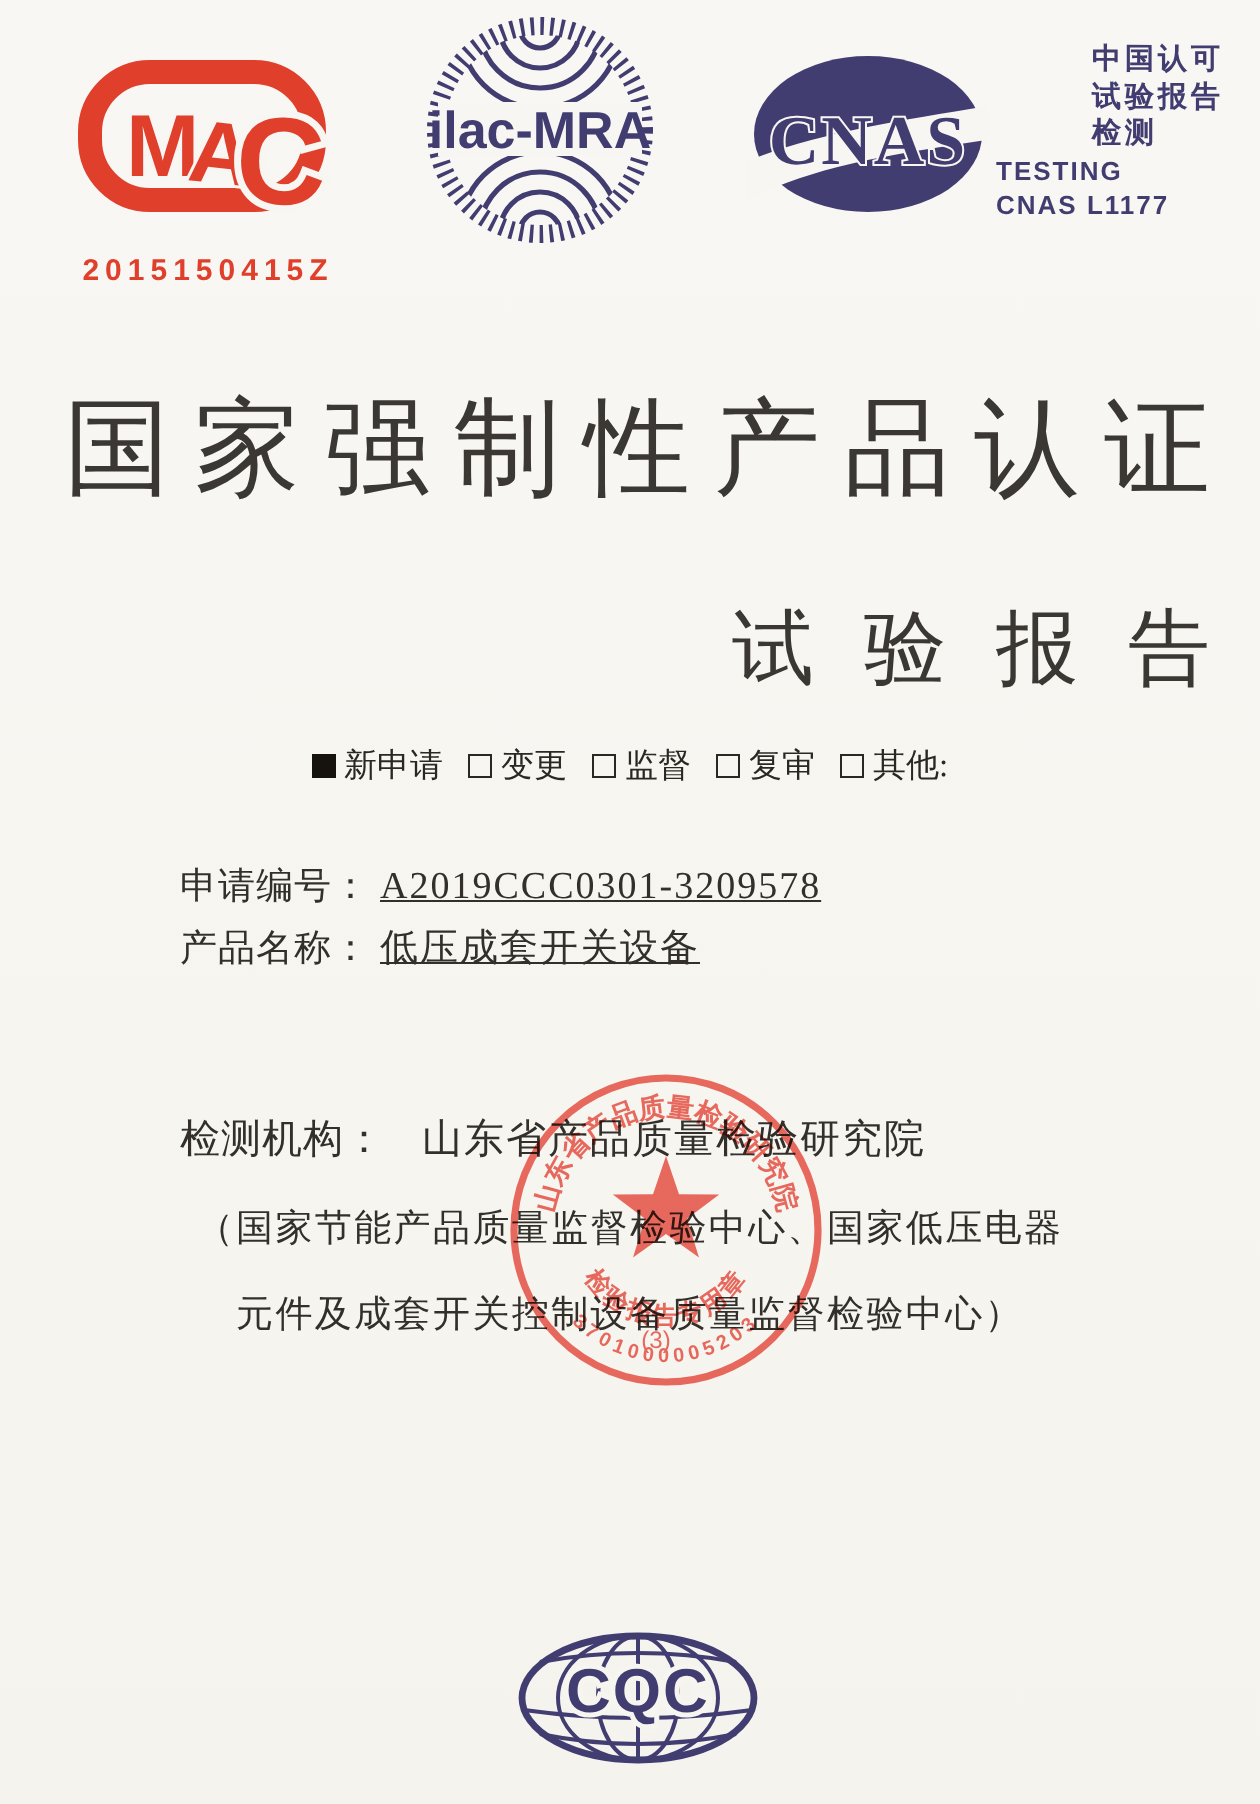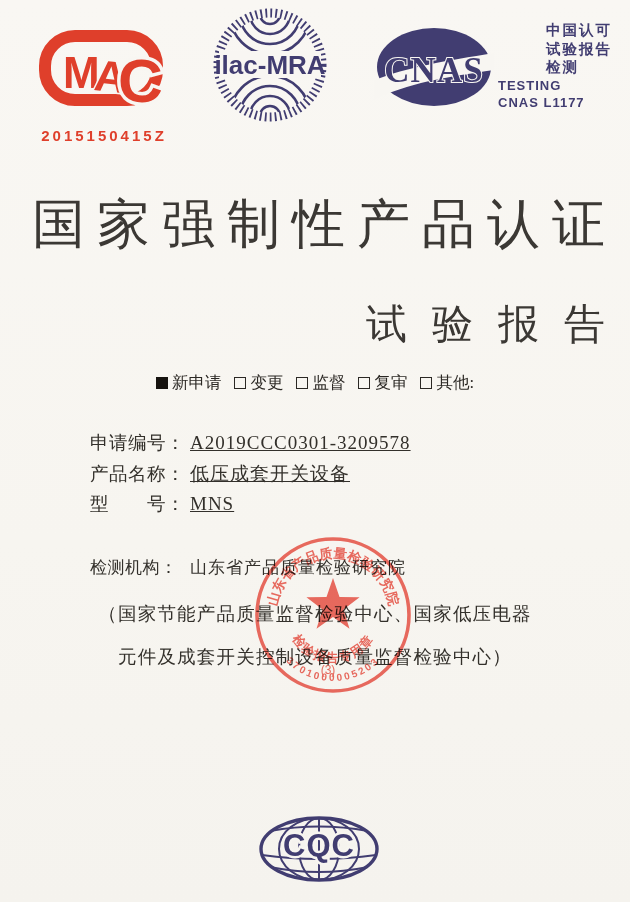--- a/index.html
+++ b/index.html
@@ -29,21 +29,21 @@
     align-items:center;gap:13px;font-size:16.5px;color:#2b2824;}
   .check-item{display:flex;align-items:center;gap:4px;}
   .box{width:12px;height:12px;border:1.6px solid #2b2824;box-sizing:border-box;background:transparent;}
   .box.checked{background:#16130f;border-color:#16130f;}
   
   .fields{position:absolute;left:90px;top:430px;}
   .field-row{display:flex;align-items:baseline;height:30.5px;font-size:18.5px;}
   .field-label{width:100px;white-space:pre;letter-spacing:0.5px;}
   .field-value{font-size:19px;letter-spacing:1px;text-decoration:underline;}
   
-  .agency-row{position:absolute;left:90px;top:556px;display:flex;font-size:17px;}
+  .agency-row{position:absolute;left:90px;top:556px;display:flex;font-size:20px;gap:21px;}
   .agency-row .field-label{width:100px;}
   .agency-name{letter-spacing:1px;}
   .agency-line2{position:absolute;left:0;right:0;top:601px;text-align:center;font-size:18.5px;letter-spacing:1.2px;}
   .agency-line3{position:absolute;left:0;right:0;top:644px;text-align:center;font-size:18.5px;letter-spacing:1.2px;}
   
   .stamp{position:absolute;left:248px;top:530px;width:170px;height:170px;
     opacity:.85;mix-blend-mode:multiply;}
   .cqc-wrap{position:absolute;left:258px;top:815px;}
   svg{display:block;}
 </style>
@@ -129,24 +129,20 @@
 
   <div class="fields">
     <div class="field-row">
       <span class="field-label">申请编号：</span>
       <span class="field-value">A2019CCC0301-3209578</span>
     </div>
     <div class="field-row">
       <span class="field-label">产品名称：</span>
       <span class="field-value">低压成套开关设备</span>
     </div>
-    <div class="field-row">
-      <span class="field-label">型　　号：</span>
-      <span class="field-value">MNS</span>
-    </div>
   </div>
 
   <div class="agency-row">
     <span class="field-label">检测机构：</span>
     <span class="agency-name">山东省产品质量检验研究院</span>
   </div>
   <div class="agency-line2">（国家节能产品质量监督检验中心、国家低压电器</div>
   <div class="agency-line3">元件及成套开关控制设备质量监督检验中心）</div>
 
   <div class="stamp">

